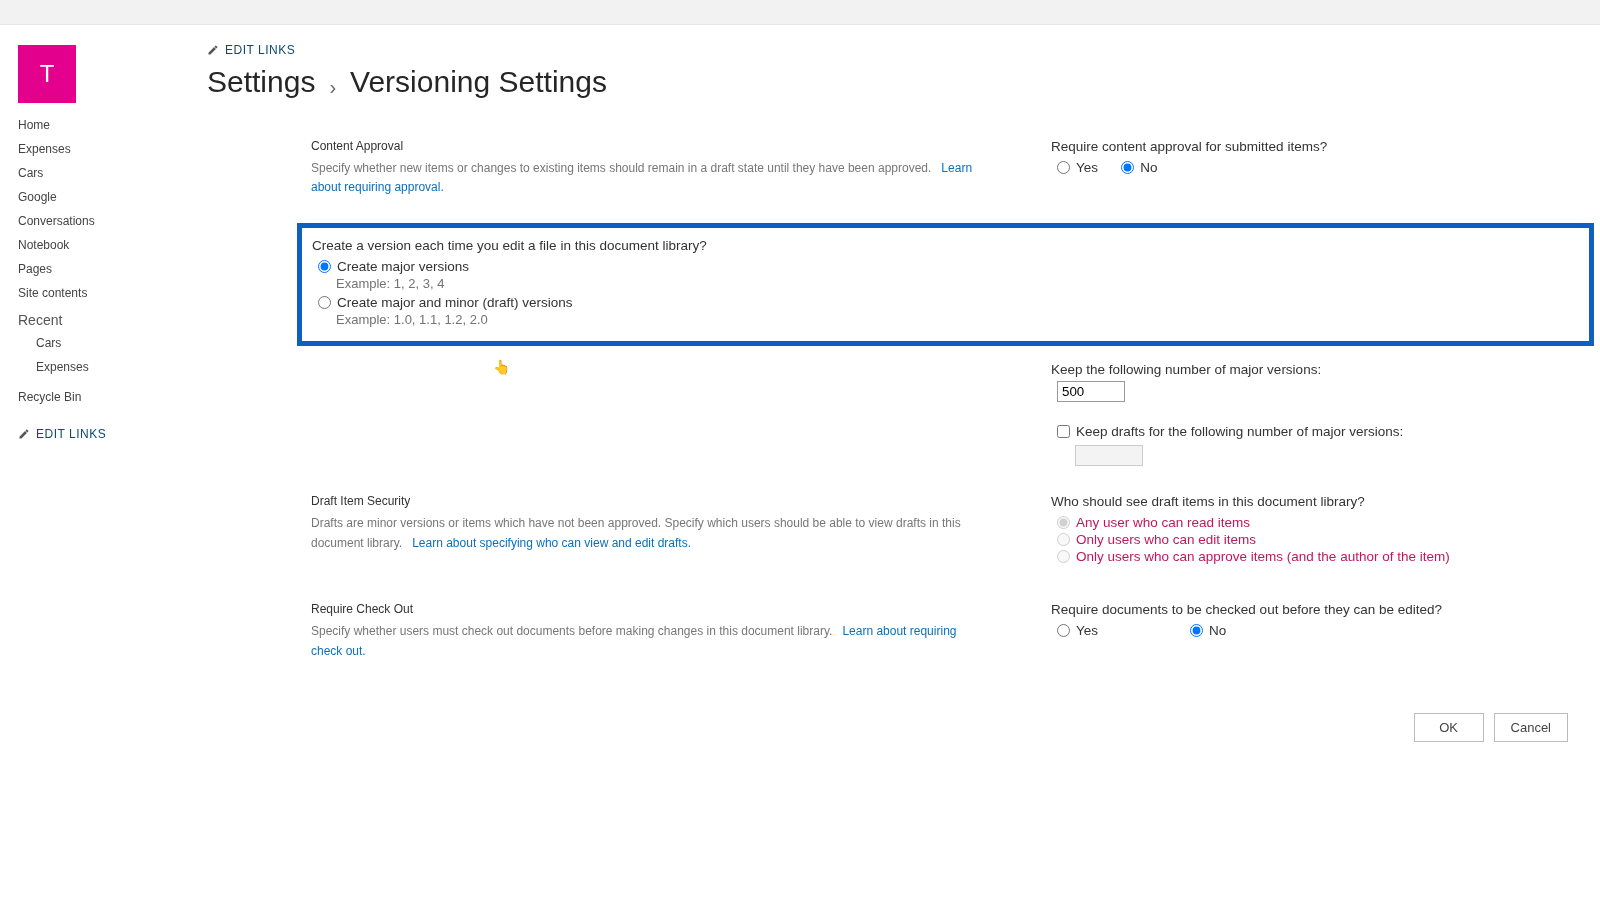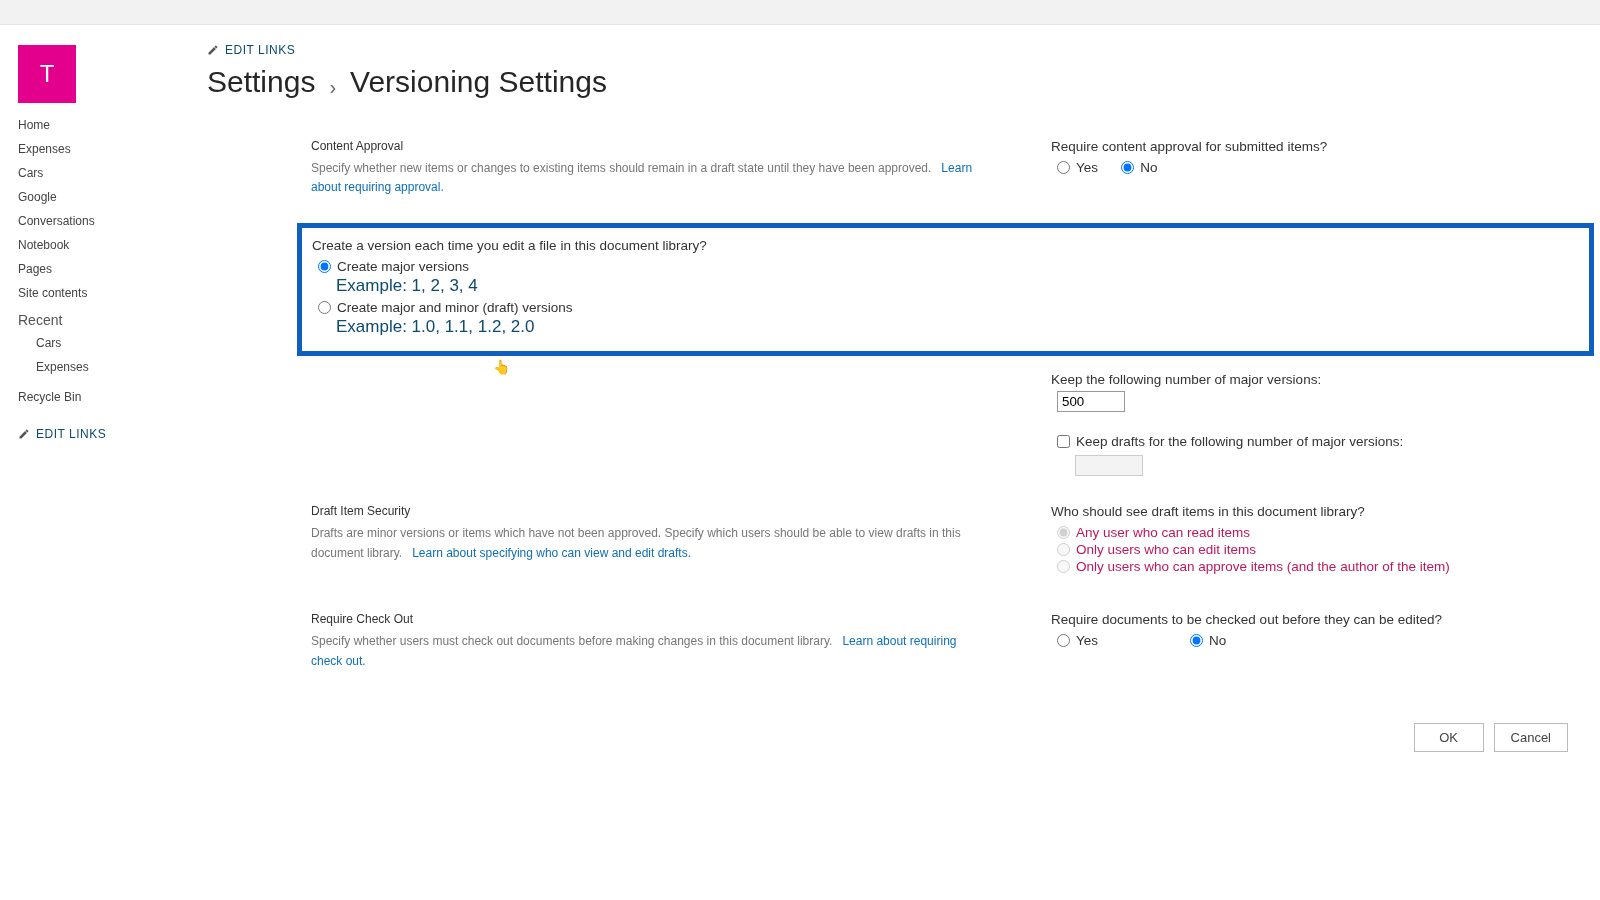--- a/index.html
+++ b/index.html
@@ -125,22 +125,22 @@
   .opt-row {
     display: flex;
     gap: 6px;
     margin: 2px 0;
     padding-left: 6px;
   }
   .opt-row input[type=radio],
   .opt-row input[type=checkbox] { margin: 0; }
   .opt-row.dis label { color: #be185d; }
   .sub {
-    font-size: 17px;
-    color: #0c4a6e;
+    font-size: 13px;
+    color: #737373;
     padding-left: 24px;
     margin-bottom: 4px;
   }
   .num-input {
     width: 58px;
     padding: 2px 4px;
     border: 1px solid #999;
     margin: 4px 0 10px 6px;
   }
   .num-input.disabled {

